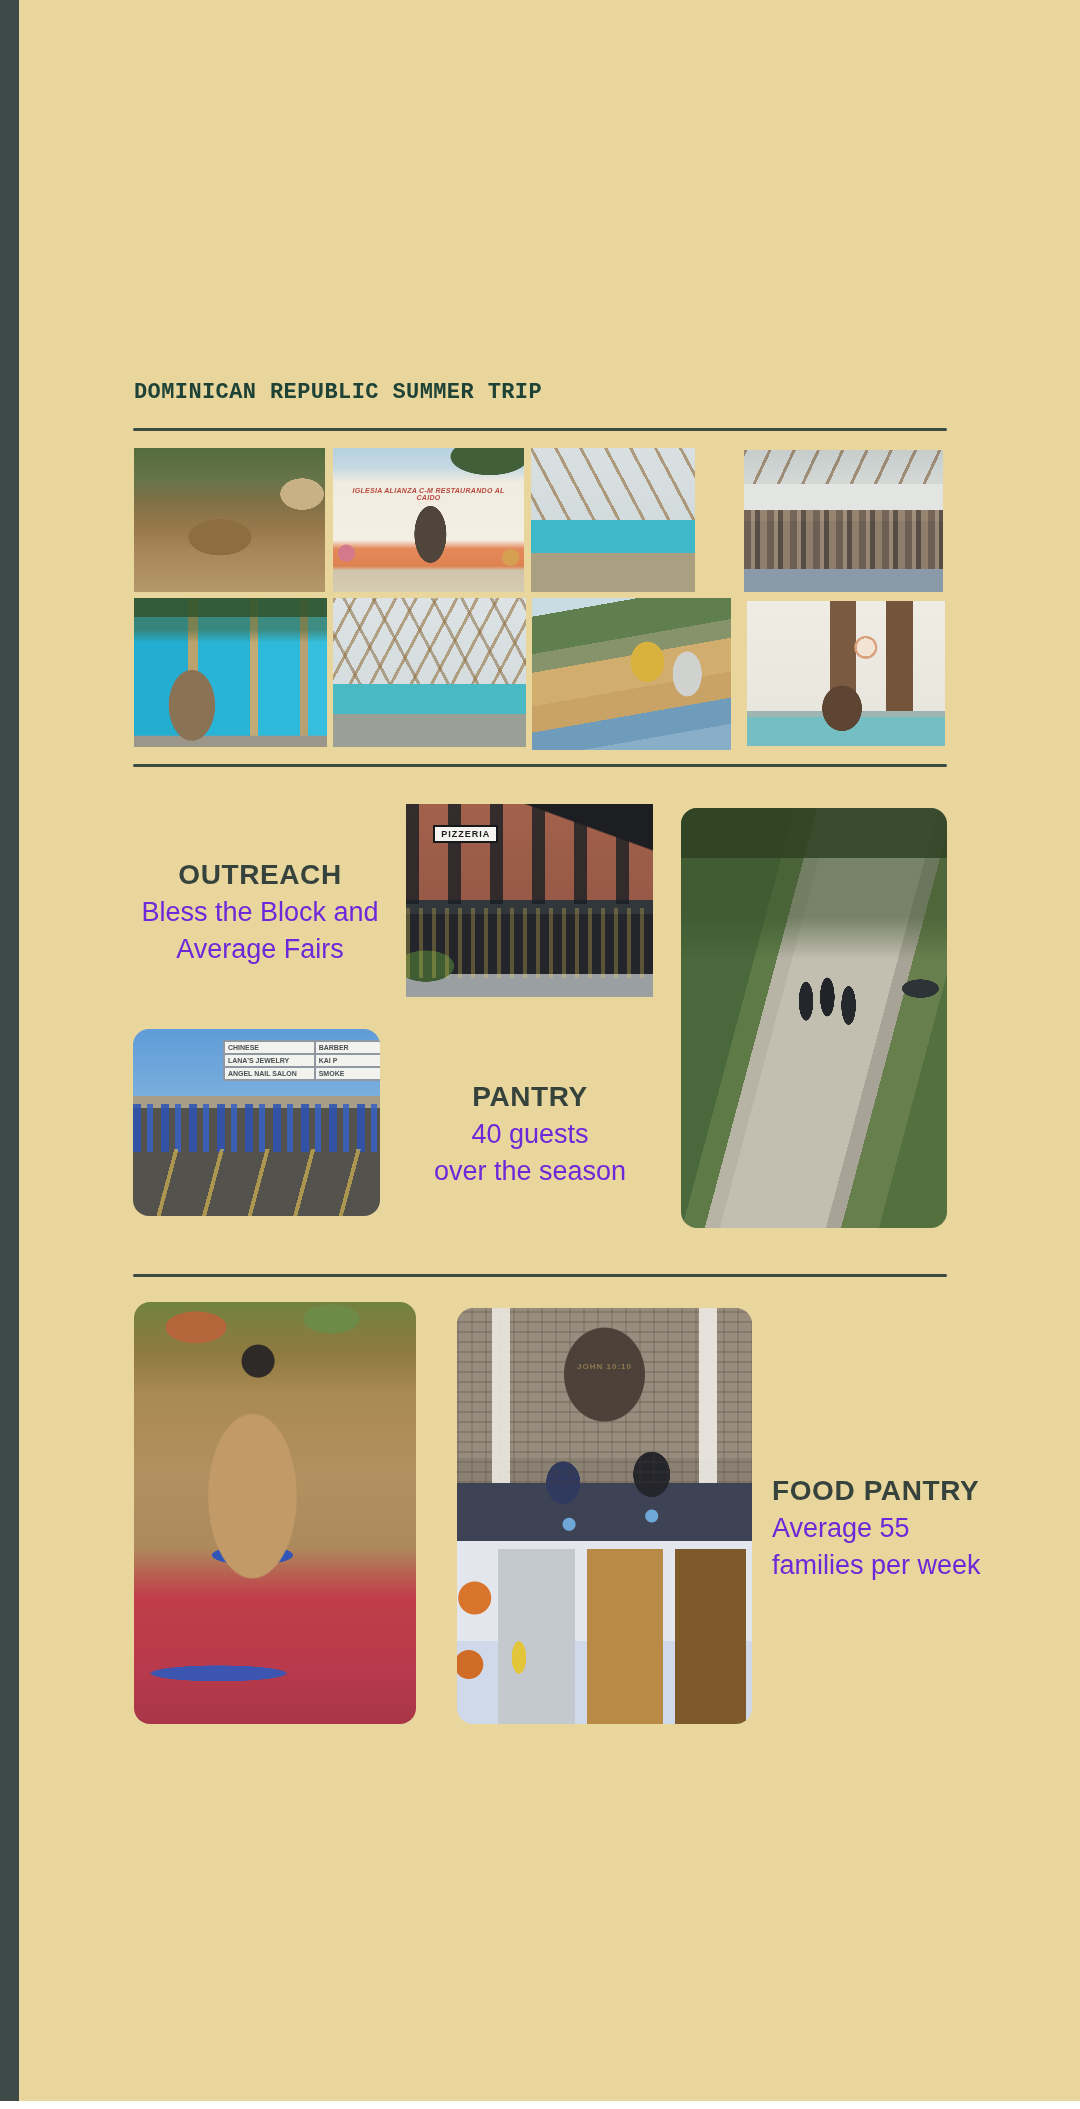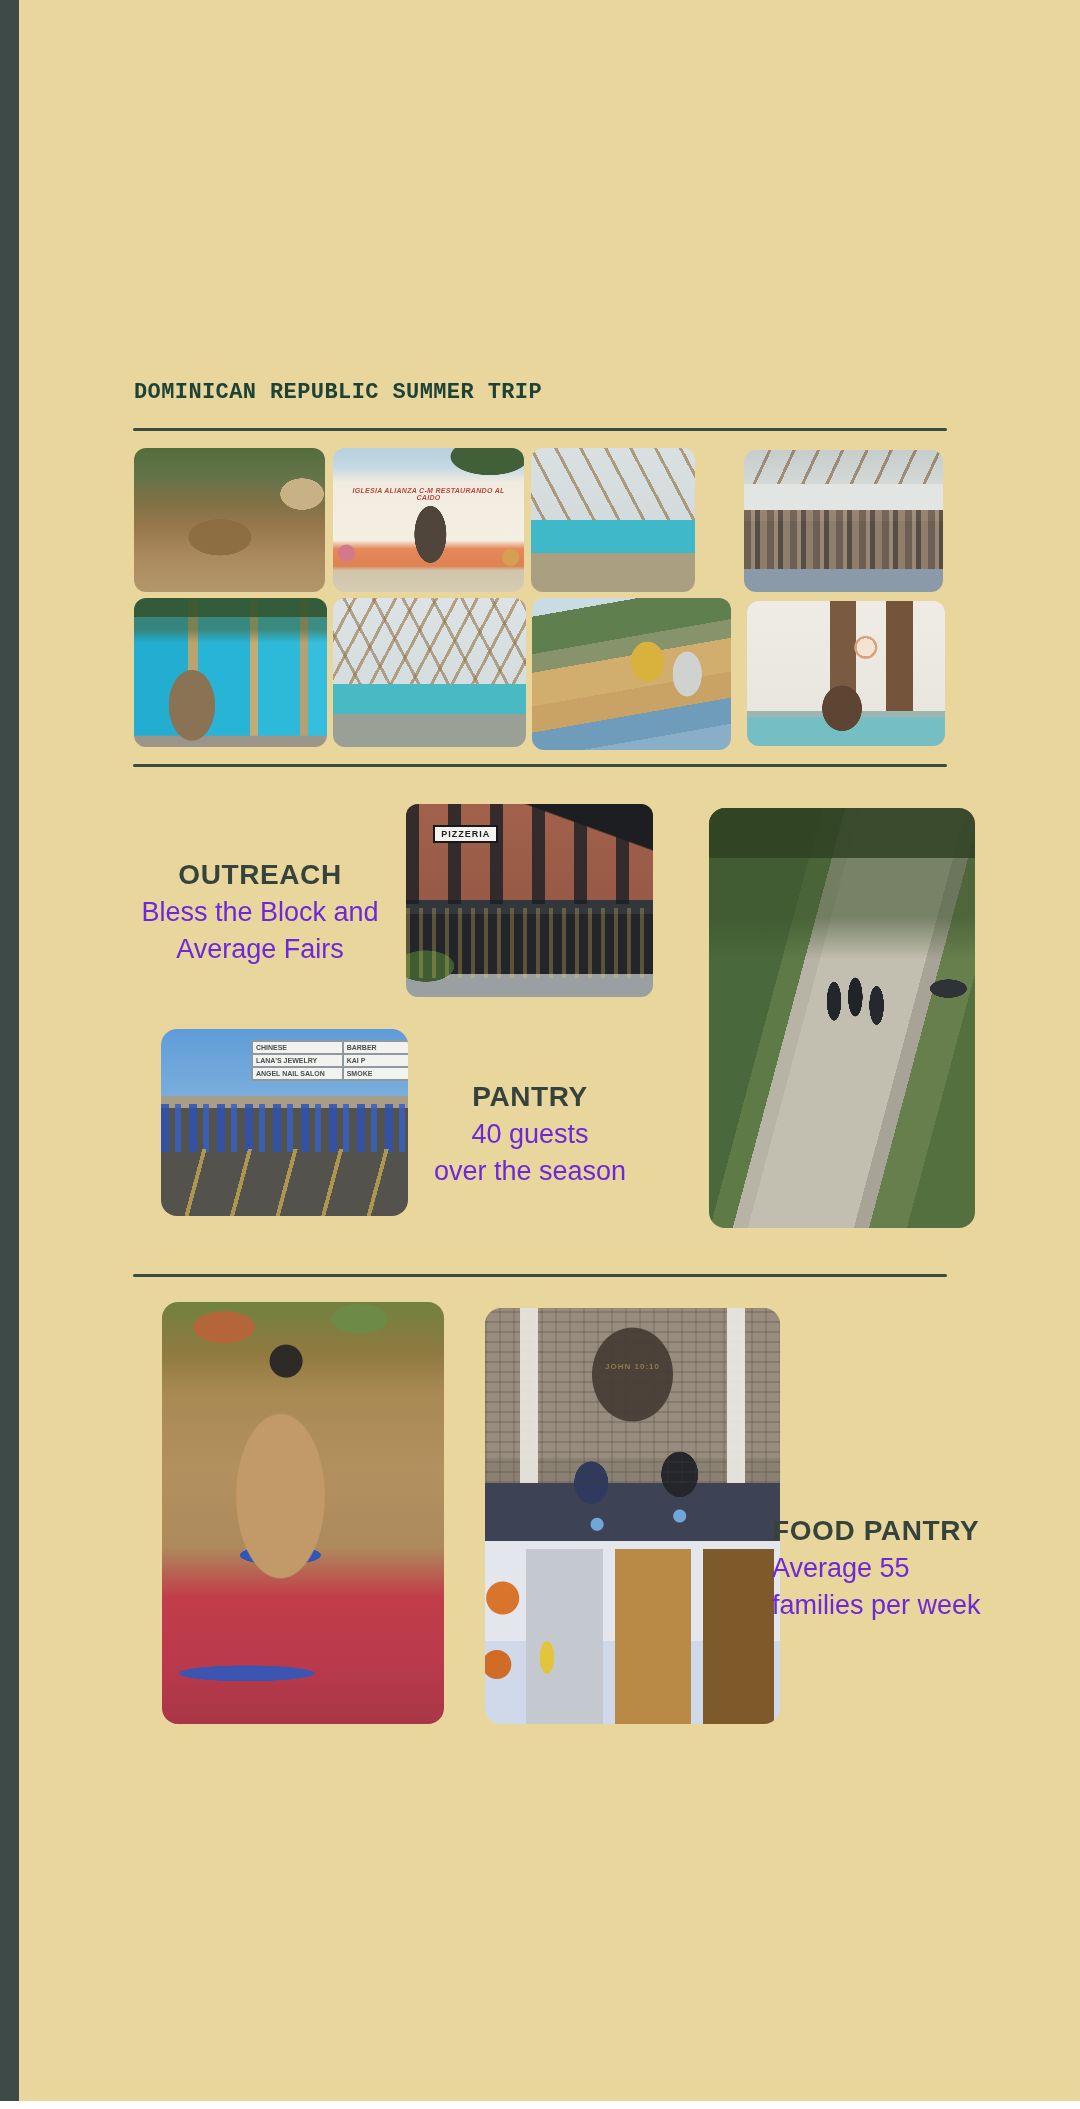--- a/index.html
+++ b/index.html
@@ -24,27 +24,27 @@
     font-size:22px;font-weight:bold;letter-spacing:.4px;color:#1f4237;font-family:Liberation Mono, monospace;
   }
   .rule{
     position:absolute;left:133px;width:814px;height:3px;background:#3a4c42;border-radius:2px;
   }
   .rule-1{top:428px}
   .rule-2{top:764px}
   .rule-3{top:1274px}
 
   .photo{
-    position:absolute;border-radius:12px;overflow:hidden;background:#cbb987;
-  }
-  .photo.big{border-radius:16px;margin-left:28px;}
+    position:absolute;border-radius:0;overflow:hidden;background:#cbb987;
+  }
+  .photo.big{border-radius:16px;}
 
   
   .cap-block{position:absolute;text-align:center;}
-  .cap-block.left-align{text-align:left;margin-top:40px;}
+  .cap-block.left-align{text-align:left;}
   .cap-label{font-size:28px;font-weight:bold;letter-spacing:.6px;color:#36433d;line-height:1.35;}
   .cap-line{font-size:27px;color:#6d28d9;line-height:1.38;}
 
   
 
   
   .ph-trail{left:134px;top:448px;width:191px;height:144px;
     background:
       radial-gradient(ellipse 36px 26px at 88% 32%, #c8b184 0 60%, rgba(0,0,0,0) 61%),
       radial-gradient(ellipse 52px 30px at 45% 62%, #8d6e42 0 60%, rgba(0,0,0,0) 61%),

